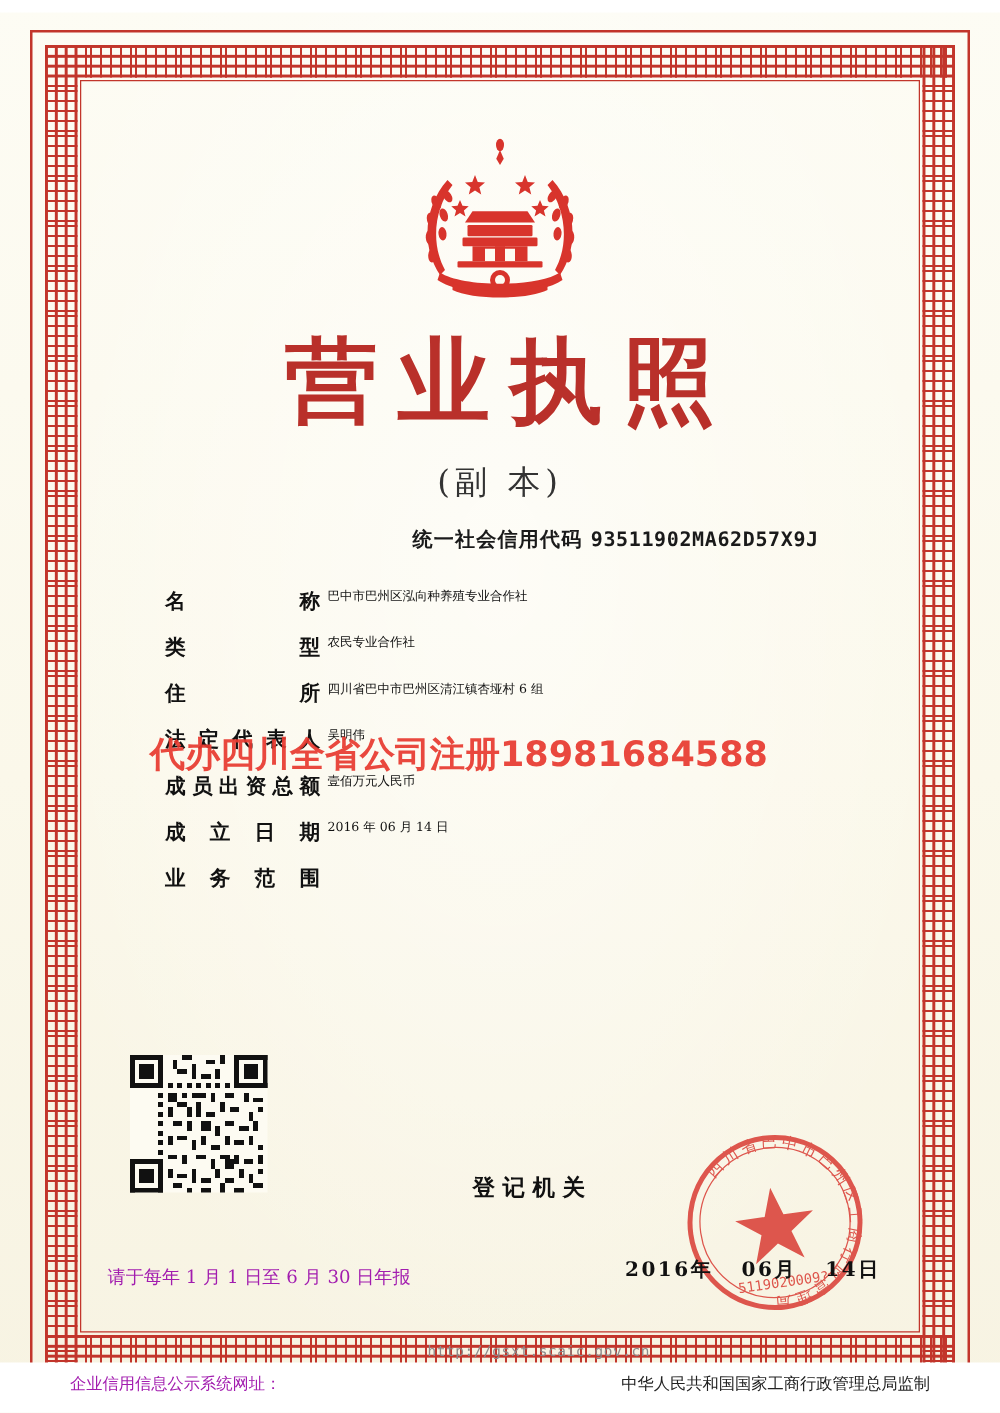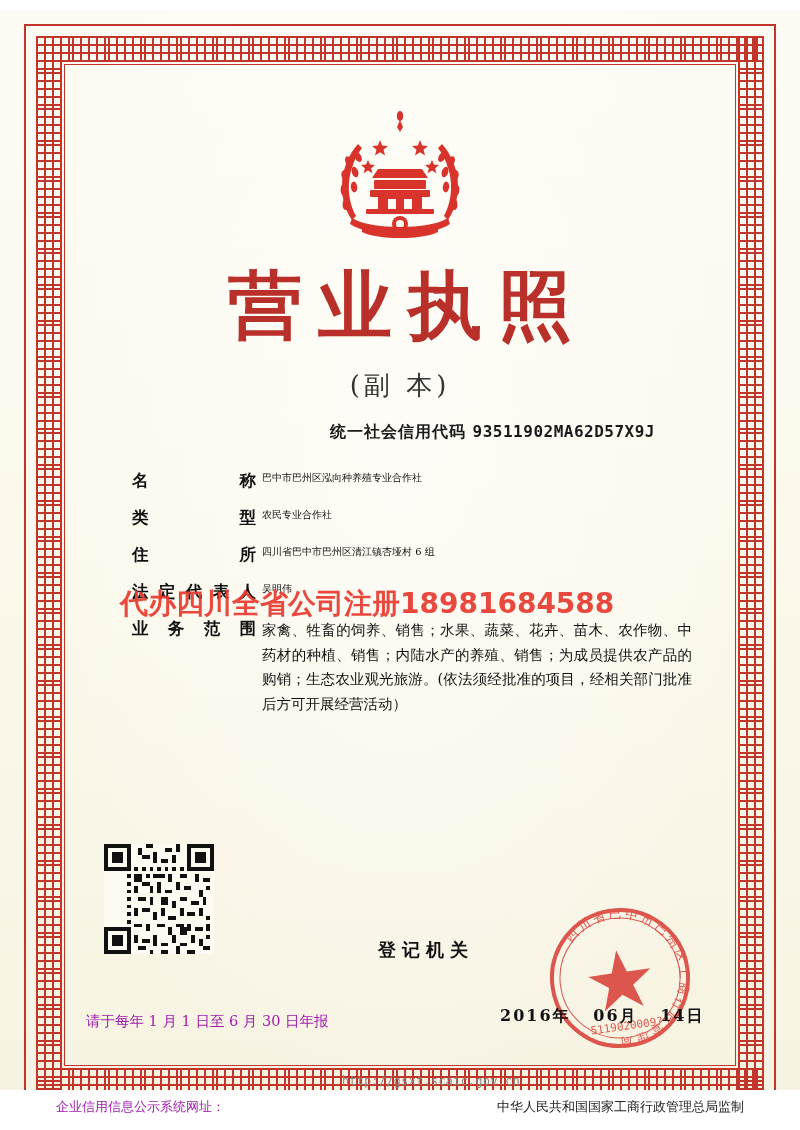--- a/index.html
+++ b/index.html
@@ -364,23 +364,30 @@
       <div class="value">农民专业合作社</div>
     </div>
     <div class="row">
       <div class="label">住所</div>
       <div class="value">四川省巴中市巴州区清江镇杏垭村 6 组</div>
     </div>
     <div class="row">
       <div class="label">法定代表人</div>
       <div class="value">吴明伟</div>
     </div>
+    <div class="row">
+      <div class="label">成员出资总额</div>
+      <div class="value">壹佰万元人民币</div>
+    </div>
+    <div class="row">
+      <div class="label">成立日期</div>
+      <div class="value">2016 年 06 月 14 日</div>
+    </div>
     <div class="row scope">
       <div class="label">业务范围</div>
-      <div class="value">家禽、牲畜的饲养、销售；水果、蔬菜、花卉、苗木、农作物、中药材的种植、销售；内陆水产的养殖、销售；为成员提供农产品的购销；生态农业观光旅游。(依法须经批准的项目，经相关部门批准后方可开展经营活动）</div>
     </div>
   </div>
 
   <div class="watermark">代办四川全省公司注册18981684588</div>
 
   <div class="qr">
     <svg viewBox="0 0 29 29" width="110" height="110" shape-rendering="crispEdges" aria-hidden="true">
       <rect width="29" height="29" fill="#fdfbf2"></rect>
       <g fill="#111111">
 

